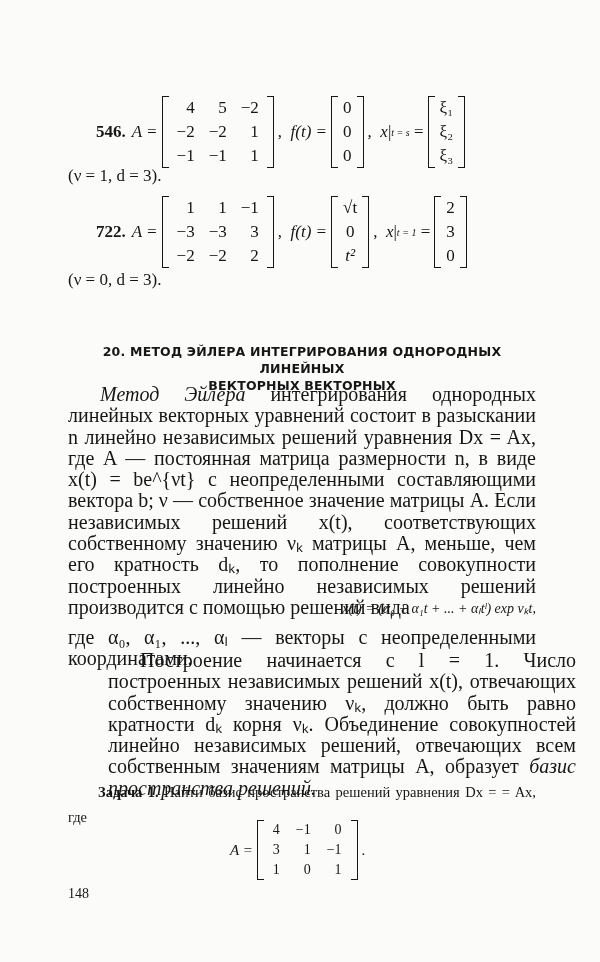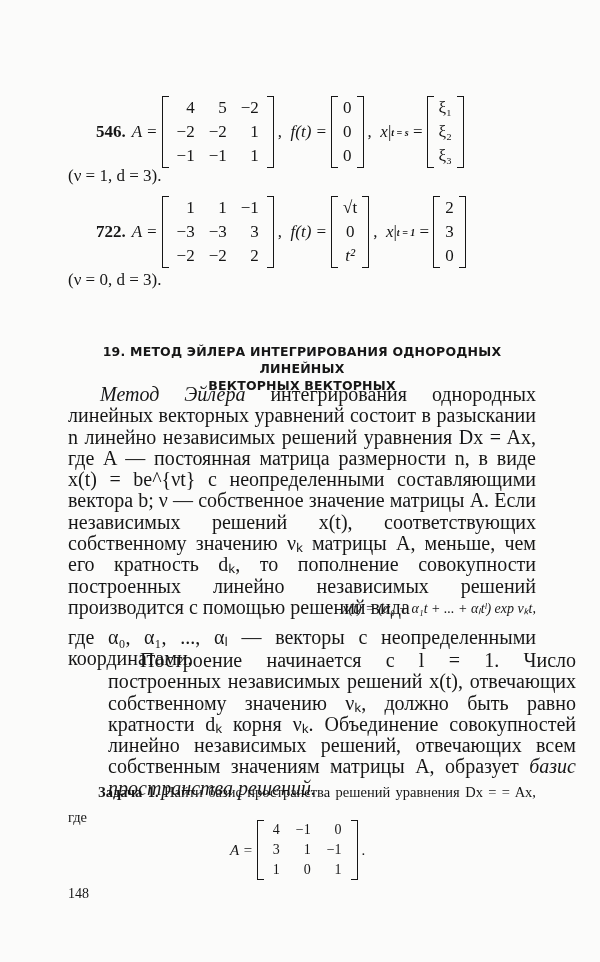--- a/index.html
+++ b/index.html
@@ -18,21 +18,21 @@
     .matrix::before, .matrix::after {
       content: ""; position: absolute; top: 0; bottom: 0; width: 6px;
       border: 1.6px solid #161616;
     }
     .matrix::before { left: 0; border-right: none; }
     .matrix::after { right: 0; border-left: none; }
     .matrix table { border-collapse: collapse; }
     .matrix td { padding: 0 7px; text-align: right; line-height: 24px; font-size: 17px; }
     .matrix.vec td { text-align: center; padding: 0 4px; }
     .matrix.small td { line-height: 20px; font-size: 14px; padding: 0 8px; }
-    .sub { font-size: 10px; font-style: italic; vertical-align: -5px; font-weight: bold; }
+    .sub { font-size: 10px; font-style: italic; vertical-align: -5px; }
     .cond { position: absolute; font-size: 17px; }
 
     
     .heading {
       position: absolute; left: 0; width: 468px; text-align: center;
       font-family: "DejaVu Sans", sans-serif; font-weight: bold; font-size: 12.5px;
       letter-spacing: 0.2px; line-height: 17px;
     }
 
     
@@ -164,21 +164,21 @@
         <tr>
               <td>0</td>
             </tr>
       </tbody>
         </table>
     </span>
   </div>
   <div class="cond" style="left:0; top:270px;">(ν = 0,  d = 3).</div>
 
   <div class="heading" style="top:343px;">
-    <div>19. МЕТОД ЭЙЛЕРА ИНТЕГРИРОВАНИЯ ОДНОРОДНЫХ ЛИНЕЙНЫХ</div>
+    <div>20. МЕТОД ЭЙЛЕРА ИНТЕГРИРОВАНИЯ ОДНОРОДНЫХ ЛИНЕЙНЫХ</div>
     <div>ВЕКТОРНЫХ ВЕКТОРНЫХ</div>
   </div>
 
   <div class="para indent" style="top:384px;">
     <span class="it">Метод Эйлера</span><span> интегрирования однородных линейных векторных уравнений состоит в разыскании n линейно независимых решений уравнения Dx = Ax, где A — постоянная матрица размерности n, в виде x(t) = be^{νt} с неопределенными составляющими вектора b; ν — собственное значение матрицы A. Если независимых решений x(t), соответствующих собственному значению νₖ матрицы A, меньше, чем его кратность dₖ, то пополнение совокупности построенных линейно независимых решений производится с помощью решений вида</span>
   </div>
 
   <div class="formula it" style="top:598px;">x(t) = (α₀ + α₁t + ... + αₗtˡ) exp νₖt,</div>
 
   <div class="para" style="top:627px;">где α₀, α₁, ..., αₗ — векторы с неопределенными координатами.</div>

